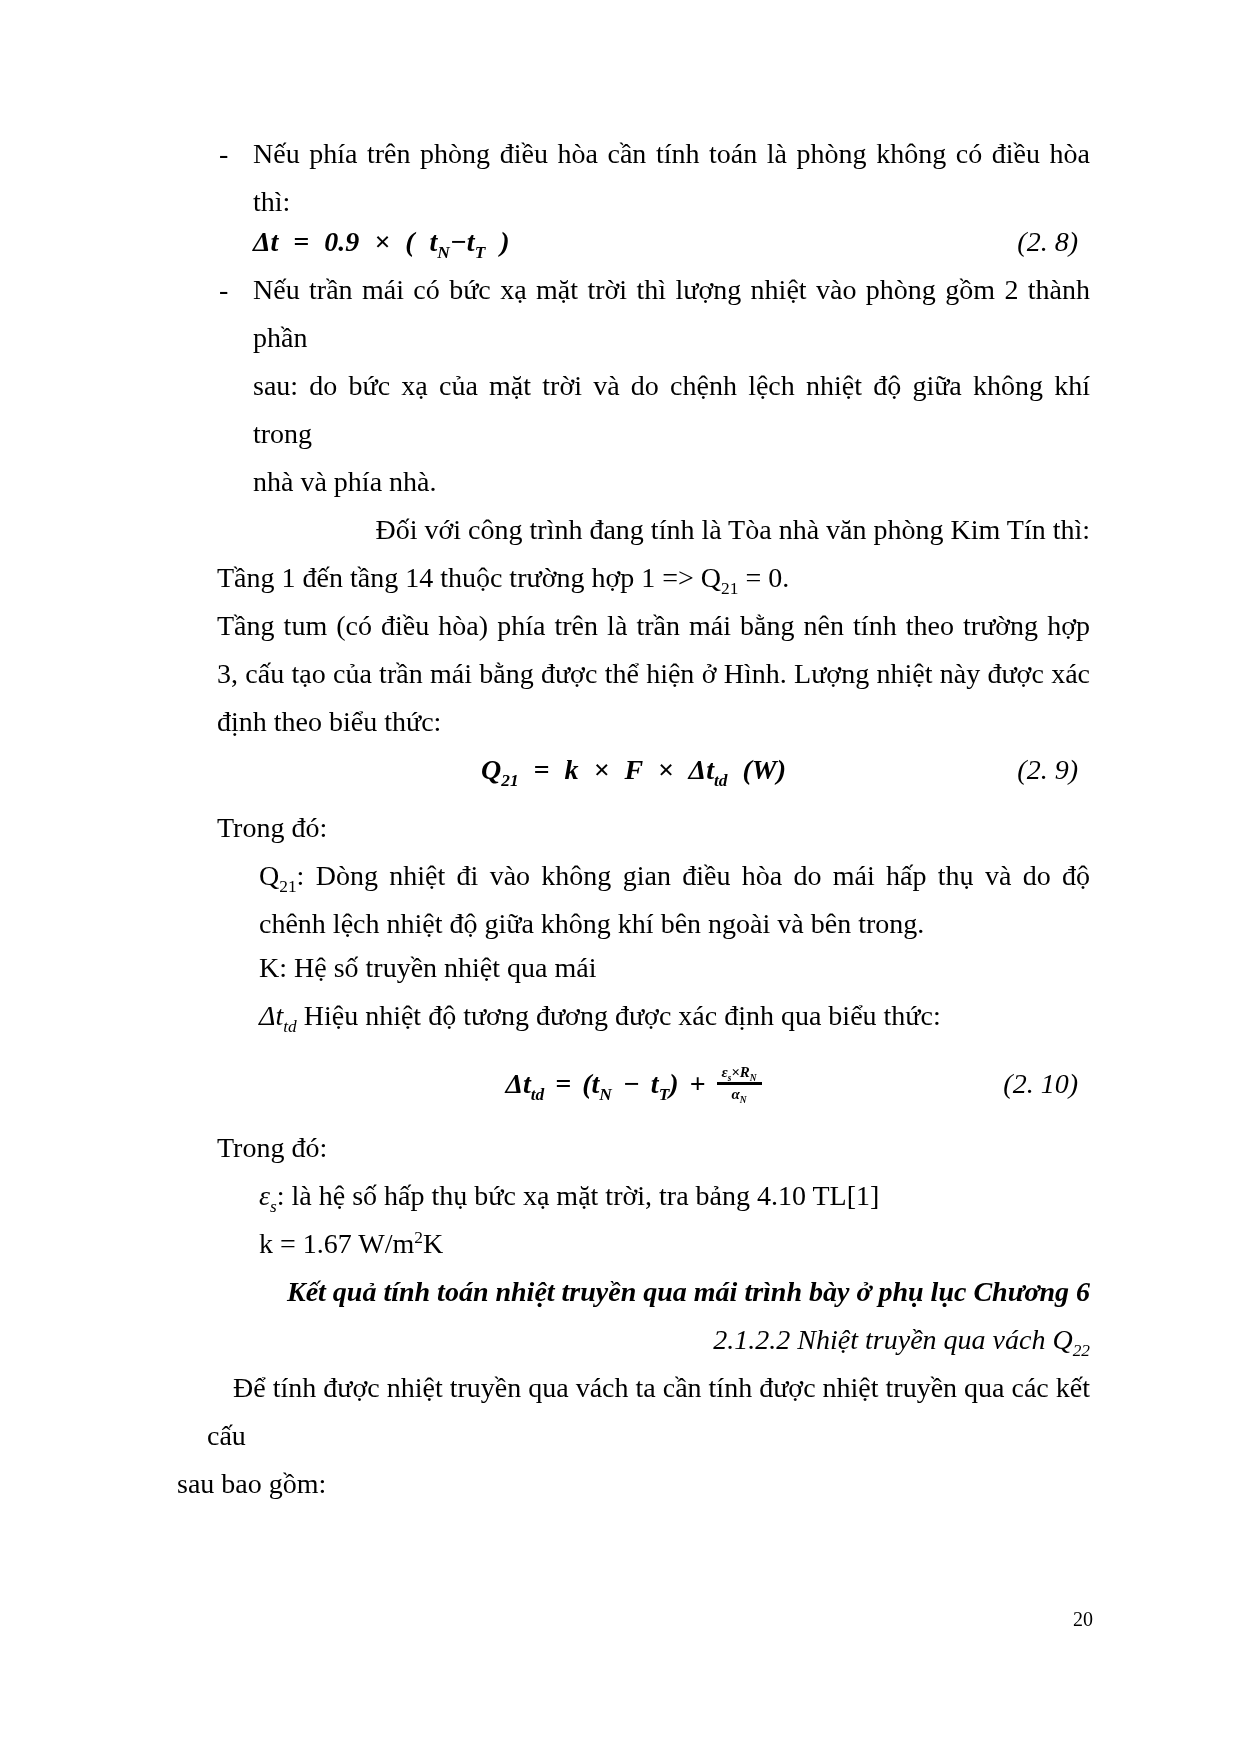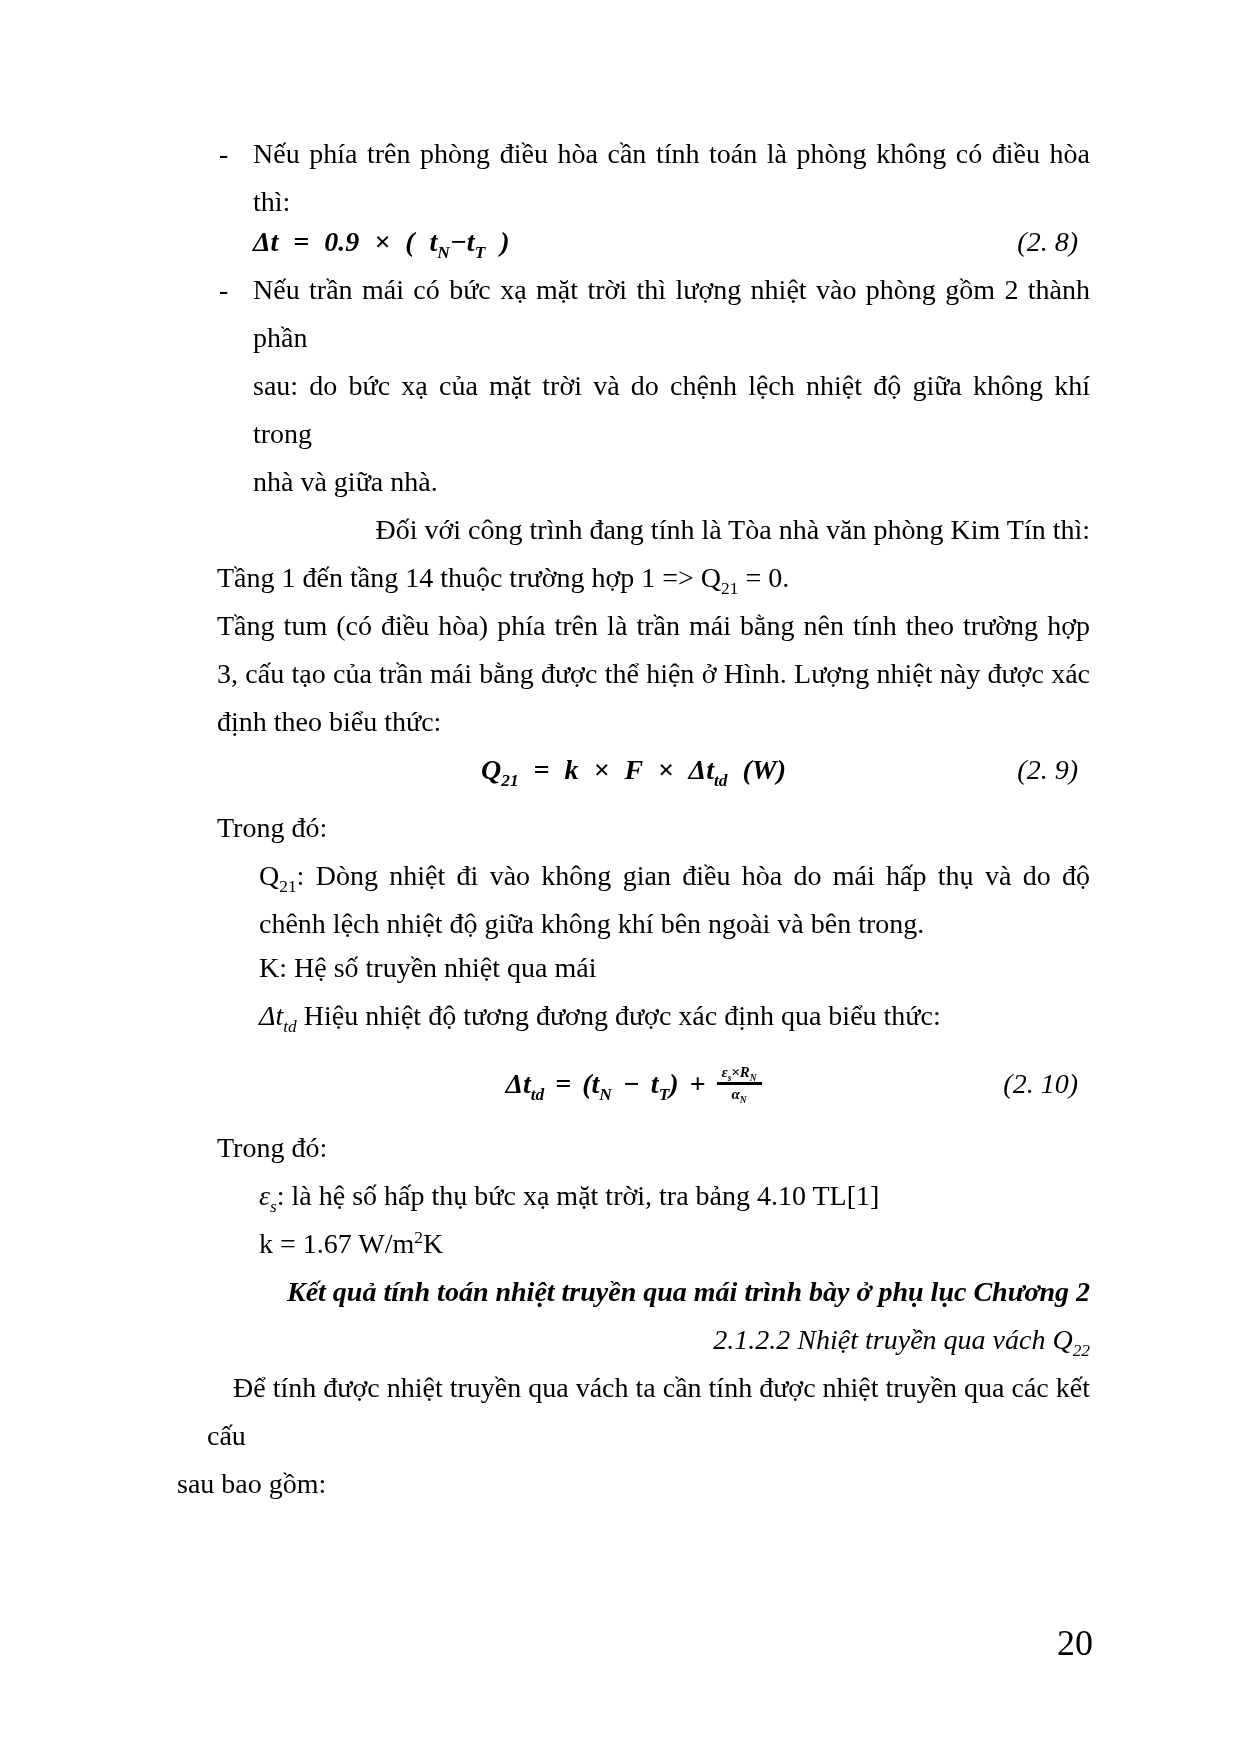--- a/index.html
+++ b/index.html
@@ -54,42 +54,42 @@
   sub { font-size: 62%; line-height: 0; }
   sup { font-size: 62%; line-height: 0; }
   
   .frac {
     display: inline-flex; flex-direction: column; text-align: center;
     vertical-align: middle; font-size: 15px; line-height: 1.15;
     position: relative; top: -3px;
   }
   .frac .num { border-bottom: 3px solid #000; padding: 0 5px 1px 5px; }
   .frac .den { padding-top: 1px; }
-  .pagenum { position: absolute; top: 1608px; right: 147px; font-size: 36px; margin-top: 14px; }
+  .pagenum { position: absolute; top: 1608px; right: 147px; font-size: 20px; }
 </style>
 </head>
 <body>
 
 <div class="page">
   <div class="content">
 
     <div class="bullet">
       <span class="marker">-</span>
       <div class="jline">Nếu phía trên phòng điều hòa cần tính toán là phòng không có điều hòa thì:</div>
       <div class="eqrow eq8row">
         <span class="eq"><span>Δt = 0.9 × ( t</span><sub>N</sub><span>−t</span><sub>T</sub><span> )</span></span>
         <span class="eqlabel">(2. 8)</span>
       </div>
     </div>
 
     <div class="bullet">
       <span class="marker">-</span>
       <div class="jline">Nếu trần mái có bức xạ mặt trời thì lượng nhiệt vào phòng gồm 2 thành phần</div>
       <div class="jline">sau: do bức xạ của mặt trời và do chệnh lệch nhiệt độ giữa không khí trong</div>
-      <div>nhà và giữa nhà.</div>
+      <div>nhà và phía nhà.</div>
     </div>
 
     <div class="ind">Đối với công trình đang tính là Tòa nhà văn phòng Kim Tín thì:</div>
 
     <div class="blk"><span>Tầng 1 đến tầng 14 thuộc trường hợp 1 =&gt; Q</span><sub>21</sub><span> = 0.</span></div>
 
     <div class="blk">
       <div class="jline">Tầng tum (có điều hòa) phía trên là trần mái bằng nên tính theo trường hợp</div>
       <div class="jline">3, cấu tạo của trần mái bằng được thể hiện ở Hình. Lượng nhiệt này được xác</div>
       <div>định theo biểu thức:</div>
@@ -119,21 +119,21 @@
       <span class="eqlabel">(2. 10)</span>
     </div>
 
     <div class="blk tdo2">Trong đó:</div>
 
     <div class="defblk"><span class="italic"><span>ε</span><sub>s</sub></span><span>: là hệ số hấp thụ bức xạ mặt trời, tra bảng 4.10 TL[1]</span></div>
 
 
     <div class="defblk"><span>k = 1.67 W/m</span><sup>2</sup><span>K</span></div>
 
-    <div class="ind bolditalic">Kết quả tính toán nhiệt truyền qua mái trình bày ở phụ lục Chương 2</div>
+    <div class="ind bolditalic">Kết quả tính toán nhiệt truyền qua mái trình bày ở phụ lục Chương 6</div>
 
     <div class="ind italic"><span>2.1.2.2 Nhiệt truyền qua vách Q</span><sub>22</sub></div>
 
     <div>
       <div class="jline ind">Để tính được nhiệt truyền qua vách ta cần tính được nhiệt truyền qua các kết cấu</div>
       <div>sau bao gồm:</div>
     </div>
 
   </div>
 

